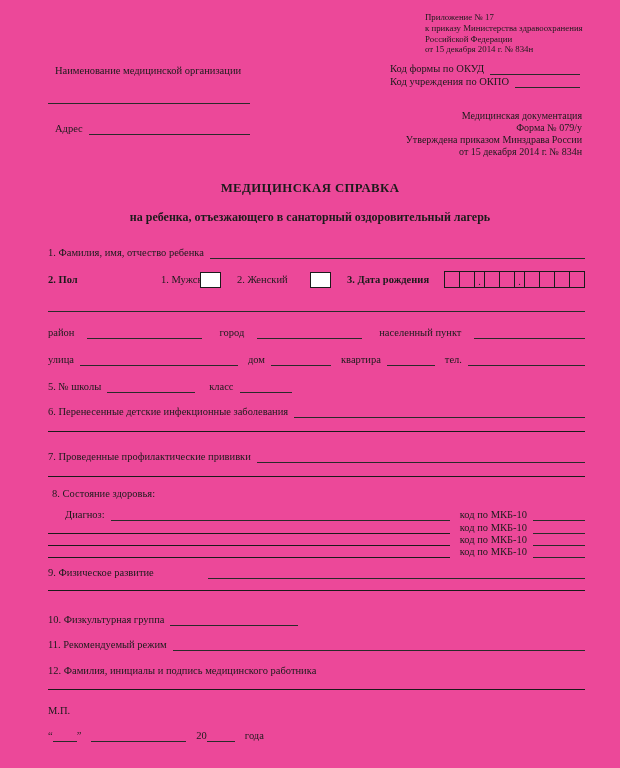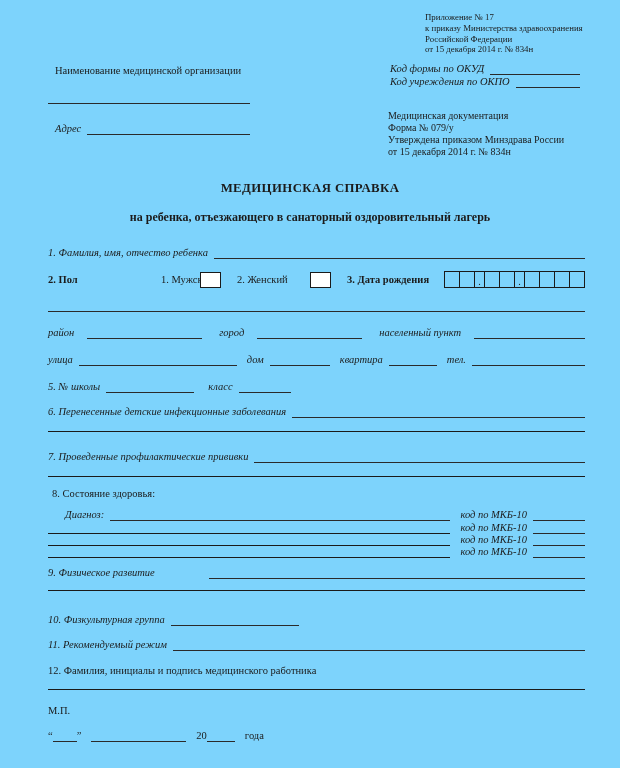--- a/index.html
+++ b/index.html
@@ -1,41 +1,41 @@
 <!DOCTYPE html>
 <html><head>
 <meta charset="utf-8">
 <style>
   html,body { margin:0; padding:0; background:#e8e8e8; }
   .page {
     position:relative; width:620px; height:768px; margin:0 auto;
-    background:#7dd3fc; color:#1b1b1b;
+    background:#ec4899; color:#1b1b1b;
     font-family:"Liberation Serif", serif; font-size:10.5px; line-height:13px;
     overflow:hidden;
   }
   .abs { position:absolute; }
   .row { position:absolute; display:flex; align-items:flex-end; white-space:nowrap; }
   .lbl { white-space:nowrap; }
   .b { font-weight:bold; }
   .blank { border-bottom:1px solid #2a2a2a; height:12px; display:inline-block; }
   .blank.thick { border-bottom:1.6px solid #1a1a1a; }
   .grow { flex:1 1 auto; }
   .hline { position:absolute; height:0; border-top:1px solid #2a2a2a; }
   .hline.thick { border-top:1.7px solid #1a1a1a; }
   .sp10 { display:inline-block; width:10px; }
   .appendix { font-size:8.8px; line-height:10.8px; text-align:left; }
-  .docblock { font-size:10px; line-height:12px; text-align:left; }
+  .docblock { font-size:10px; line-height:12px; text-align:right; }
   .title { width:620px; text-align:center; font-weight:bold; font-size:12.8px; letter-spacing:.4px; }
   .subtitle { width:620px; text-align:center; font-weight:bold; font-size:12px; }
   .checkbox { display:inline-block; width:19px; height:14px; border:1.2px solid #1a1a1a; background:#fff; }
   .datecells { display:flex; align-items:flex-end; }
   .dcell { width:14px; height:15px; border:1.3px solid #1a1a1a; margin-left:-1px; }
   .dsep { width:9px; height:15px; border:1.3px solid #1a1a1a; margin-left:-1px;
           display:flex; align-items:flex-end; justify-content:center;
-          font-size:10px; line-height:11px; } .mr6 { margin-right:6px;font-style:italic; }
+          font-size:10px; line-height:11px; } .mr6 { margin-right:6px; }
   .ml10 { margin-left:10px; }
 </style>
 </head>
 <body>
 
 <div class="page">
 
   <div class="abs appendix" style="left:425px; top:12px; width:190px;">
     <div>Приложение № 17</div>
     <div>к приказу Министерства здравоохранения</div>

